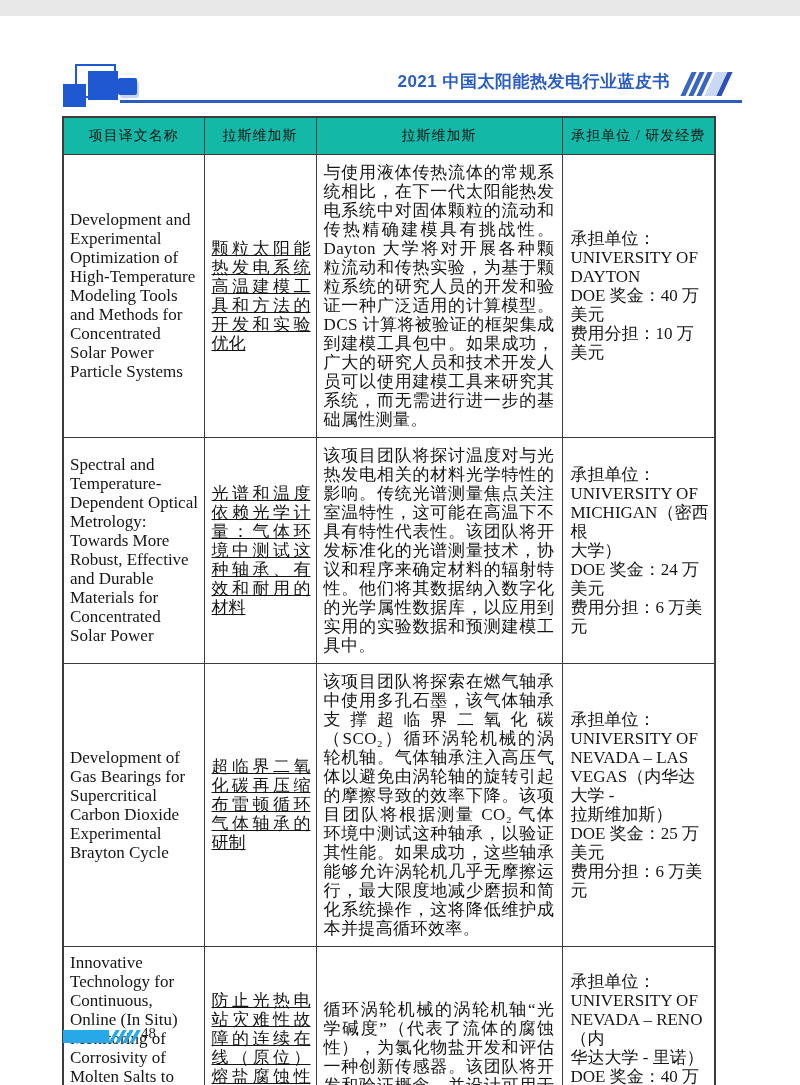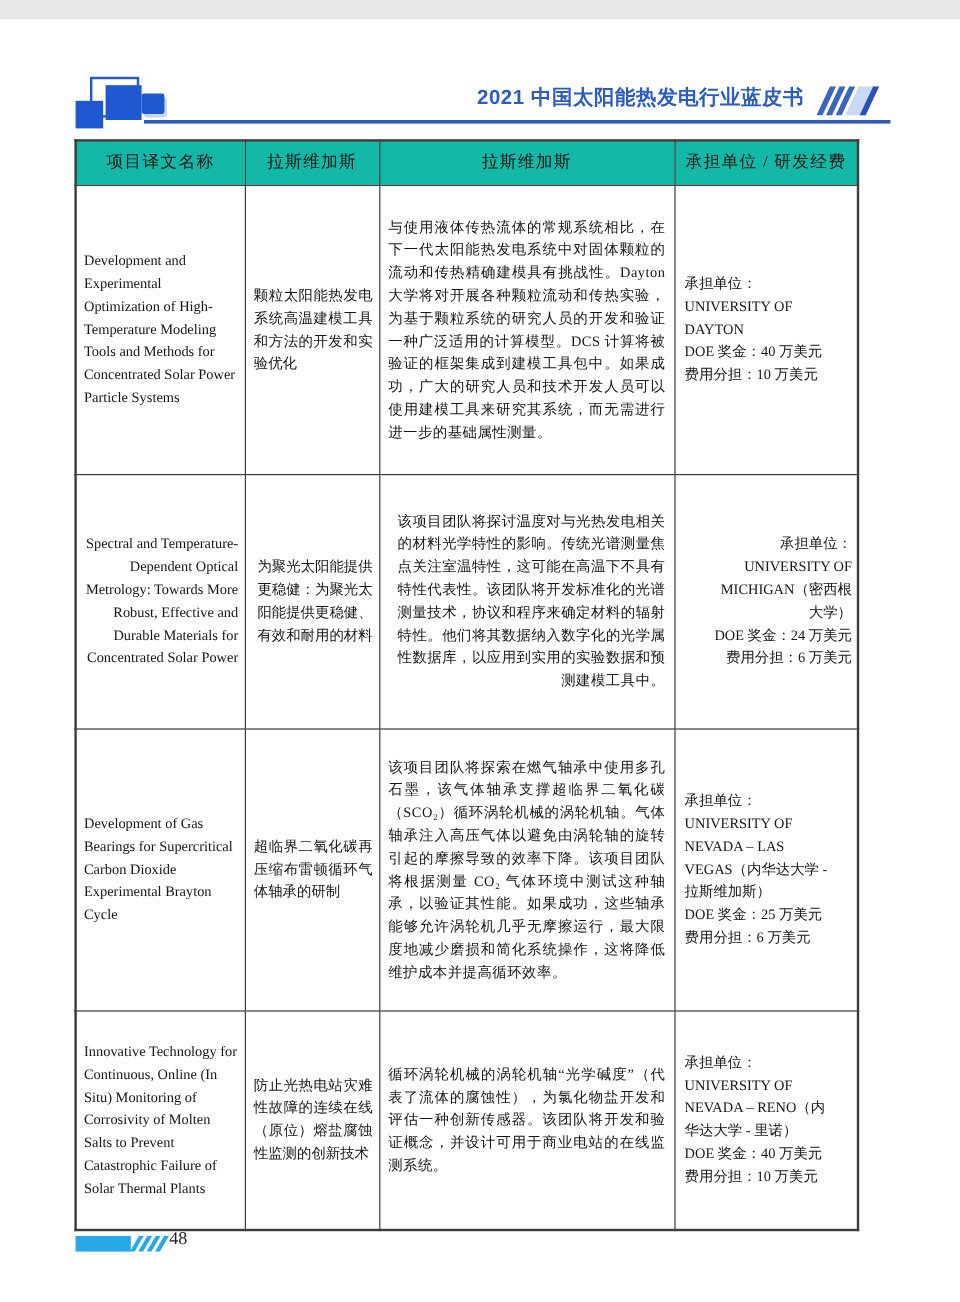--- a/index.html
+++ b/index.html
@@ -28,32 +28,32 @@
   .sl-thin { width:5px; background:#3a66c0; }
   .sl-wide { width:17px; background:#c9d8f3; border-right:5px solid #2b50b8; }
   
   table.projects {
     position:absolute; left:62px; top:100px; width:652px;
     border-collapse:collapse; table-layout:fixed;
     border:2px solid #3c3c3c;
   }
   table.projects th, table.projects td {
     border:1px solid #3c3c3c; vertical-align:middle;
-    font-size:12px; line-height:19px;
+    font-size:17px; line-height:19px;
   }
   table.projects thead th {
     height:37px; background:#14b8a6; font-weight:normal; font-size:14px;
     letter-spacing:1px;
   }
   td.c1 { padding:6px 5px 6px 6px; line-height:20px; }
-  td.c2 { padding:6px 5px 6px 7px; line-height:21px; text-align:justify; }
+  td.c2 { padding:6px 5px 6px 7px; line-height:21px; text-align:justify;text-decoration:underline; }
   td.c3 { padding:8px 7px; text-align:justify; text-justify:inter-ideograph; letter-spacing:0.4px; }
   td.c4 { padding:6px 4px 6px 8px; line-height:22px; white-space:pre-line; }
   tbody tr:nth-child(1) td { height:241px; }
-  tbody tr:nth-child(2) td { height:212px;text-align:right; }
+  tbody tr:nth-child(2) td { height:212px; }
   tbody tr:nth-child(3) td { height:235px; }
   tbody tr:nth-child(4) td { height:183px; }
   
   .footer-bar { position:absolute; left:63px; top:1014px; height:13px; display:flex; }
   .footer-bar .solid { width:46px; height:13px; background:#27a9e8; }
   .footer-bar .fs { width:4px; height:13px; background:#27a9e8; transform:skewX(-30deg); margin-left:3px; }
   .page-number { position:absolute; left:141px; top:1009px; font-size:15px; color:#222; }
   .page-edge-artifact {
     position:absolute; left:0; bottom:0; width:100%; height:8px;
     background:linear-gradient(#f7f7f7,#b9b9b9 70%,#dcdcdc);
@@ -102,21 +102,21 @@
       <td class="c3">与使用液体传热流体的常规系统相比，在下一代太阳能热发电系统中对固体颗粒的流动和传热精确建模具有挑战性。Dayton 大学将对开展各种颗粒流动和传热实验，为基于颗粒系统的研究人员的开发和验证一种广泛适用的计算模型。DCS 计算将被验证的框架集成到建模工具包中。如果成功，广大的研究人员和技术开发人员可以使用建模工具来研究其系统，而无需进行进一步的基础属性测量。</td>
       <td class="c4">承担单位：
 UNIVERSITY OF
 DAYTON
 DOE 奖金：40 万美元
 费用分担：10 万美元</td>
     </tr>
 
     <tr>
       <td class="c1">Spectral and Temperature-Dependent Optical Metrology: Towards More Robust, Effective and Durable Materials for Concentrated Solar Power</td>
-      <td class="c2">为聚光太阳能提供更稳健：为聚光太阳能提供更稳健、有效和耐用的材料</td>
+      <td class="c2">光谱和温度依赖光学计量：气体环境中测试这种轴承、有效和耐用的材料</td>
       <td class="c3">该项目团队将探讨温度对与光热发电相关的材料光学特性的影响。传统光谱测量焦点关注室温特性，这可能在高温下不具有特性代表性。该团队将开发标准化的光谱测量技术，协议和程序来确定材料的辐射特性。他们将其数据纳入数字化的光学属性数据库，以应用到实用的实验数据和预测建模工具中。</td>
       <td class="c4">承担单位：
 UNIVERSITY OF
 MICHIGAN（密西根
 大学）
 DOE 奖金：24 万美元
 费用分担：6 万美元</td>
     </tr>
 
     <tr>

